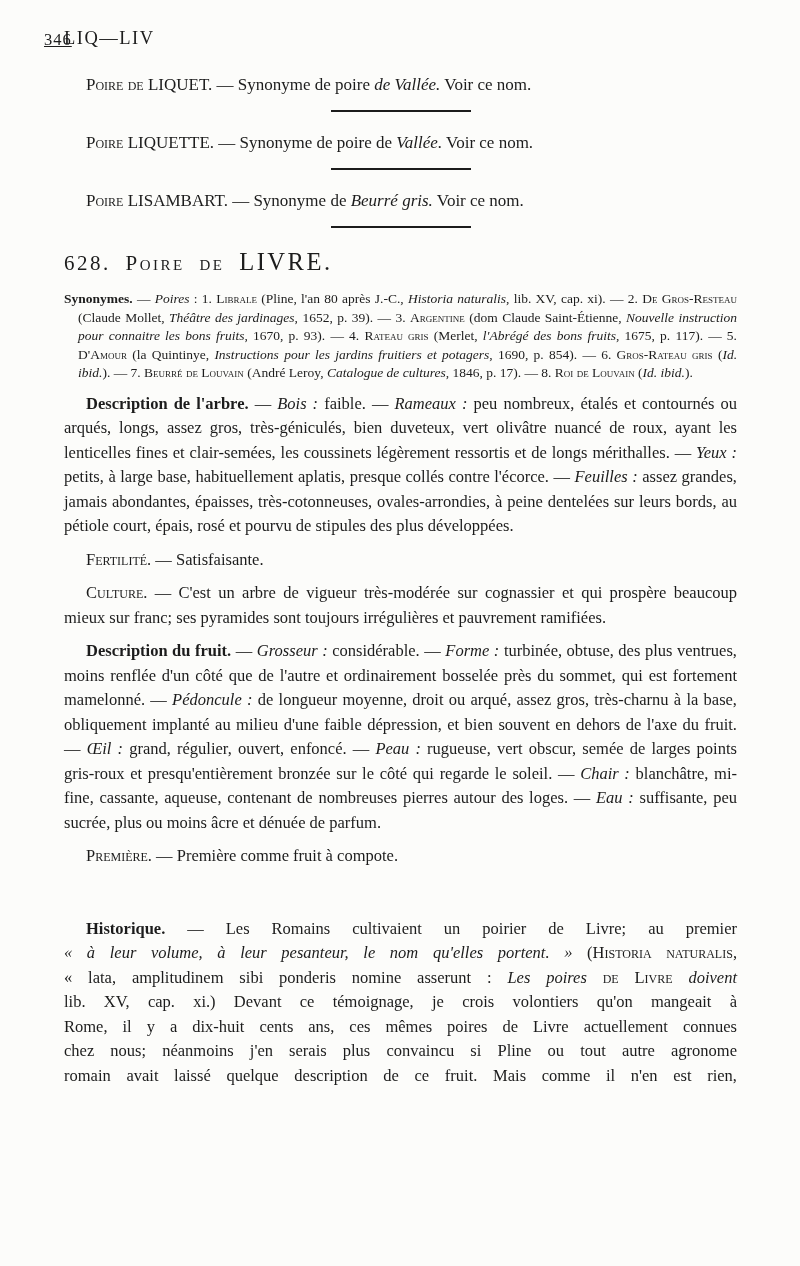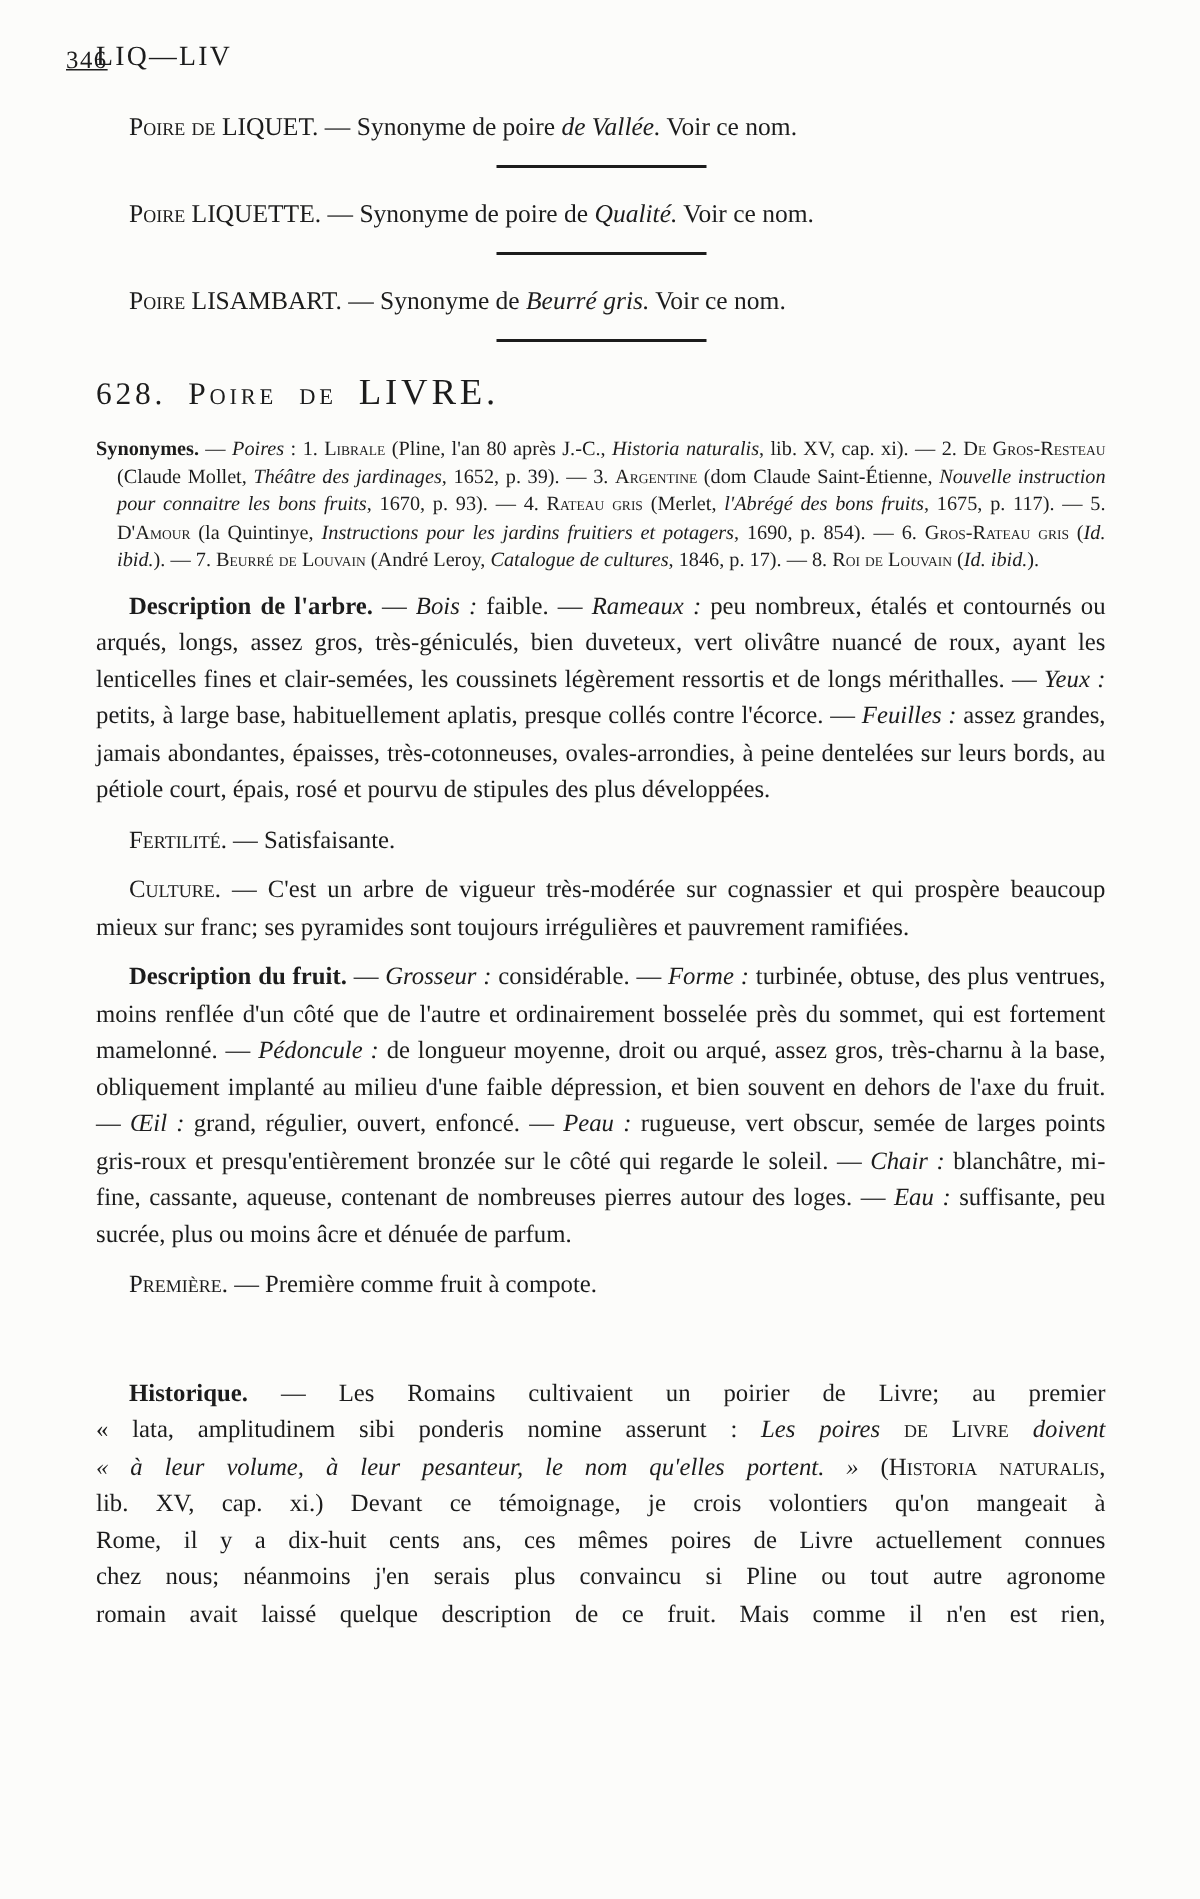--- a/index.html
+++ b/index.html
@@ -105,21 +105,21 @@
 <div class="page">
 
   <div class="running-header">
     <span class="page-number">346</span>
     <div class="running-head">LIQ—LIV</div>
   </div>
 
   <p class="entry"><span class="s-sc">Poire de </span><span>LIQUET.</span><span> — Synonyme de poire </span><span class="s-i">de Vallée.</span><span> Voir ce nom.</span></p>
   <hr class="separator">
 
-  <p class="entry"><span class="s-sc">Poire </span><span>LIQUETTE.</span><span> — Synonyme de poire de </span><span class="s-i">Qualité.</span><span> Voir ce nom.</span></p>
+  <p class="entry"><span class="s-sc">Poire </span><span>LIQUETTE.</span><span> — Synonyme de poire de </span><span class="s-i">Vallée.</span><span> Voir ce nom.</span></p>
   <hr class="separator">
 
   <p class="entry"><span class="s-sc">Poire </span><span>LISAMBART.</span><span> — Synonyme de </span><span class="s-i">Beurré gris.</span><span> Voir ce nom.</span></p>
   <hr class="separator">
 
   <h2 class="section-heading"><span>628. </span><span class="s-sc">Poire de </span><span class="s-lg">LIVRE.</span></h2>
 
   <p class="synonymes"><span class="s-b">Synonymes.</span><span> — </span><span class="s-i">Poires</span><span> : 1. </span><span class="s-sc">Librale</span><span> (Pline, l'an 80 après J.-C., </span><span class="s-i">Historia naturalis</span><span>, lib. XV, cap. xi). — 2. </span><span class="s-sc">De Gros-Resteau</span><span> (Claude Mollet, </span><span class="s-i">Théâtre des jardinages</span><span>, 1652, p. 39). — 3. </span><span class="s-sc">Argentine</span><span> (dom Claude Saint-Étienne, </span><span class="s-i">Nouvelle instruction pour connaitre les bons fruits</span><span>, 1670, p. 93). — 4. </span><span class="s-sc">Rateau gris</span><span> (Merlet, </span><span class="s-i">l'Abrégé des bons fruits</span><span>, 1675, p. 117). — 5. </span><span class="s-sc">D'Amour</span><span> (la Quintinye, </span><span class="s-i">Instructions pour les jardins fruitiers et potagers</span><span>, 1690, p. 854). — 6. </span><span class="s-sc">Gros-Rateau gris</span><span> (</span><span class="s-i">Id. ibid.</span><span>). — 7. </span><span class="s-sc">Beurré de Louvain</span><span> (André Leroy, </span><span class="s-i">Catalogue de cultures</span><span>, 1846, p. 17). — 8. </span><span class="s-sc">Roi de Louvain</span><span> (</span><span class="s-i">Id. ibid.</span><span>).</span></p>
 
   <p class="para"><span class="s-b">Description de l'arbre.</span><span> — </span><span class="s-i">Bois :</span><span> faible. — </span><span class="s-i">Rameaux :</span><span> peu nombreux, étalés et contournés ou arqués, longs, assez gros, très-géniculés, bien duveteux, vert olivâtre nuancé de roux, ayant les lenticelles fines et clair-semées, les coussinets légèrement ressortis et de longs mérithalles. — </span><span class="s-i">Yeux :</span><span> petits, à large base, habituellement aplatis, presque collés contre l'écorce. — </span><span class="s-i">Feuilles :</span><span> assez grandes, jamais abondantes, épaisses, très-cotonneuses, ovales-arrondies, à peine dentelées sur leurs bords, au pétiole court, épais, rosé et pourvu de stipules des plus développées.</span></p>
@@ -128,21 +128,21 @@
 
   <p class="para"><span class="s-sc">Culture.</span><span> — C'est un arbre de vigueur très-modérée sur cognassier et qui prospère beaucoup mieux sur franc; ses pyramides sont toujours irrégulières et pauvrement ramifiées.</span></p>
 
   <p class="para"><span class="s-b">Description du fruit.</span><span> — </span><span class="s-i">Grosseur :</span><span> considérable. — </span><span class="s-i">Forme :</span><span> turbinée, obtuse, des plus ventrues, moins renflée d'un côté que de l'autre et ordinairement bosselée près du sommet, qui est fortement mamelonné. — </span><span class="s-i">Pédoncule :</span><span> de longueur moyenne, droit ou arqué, assez gros, très-charnu à la base, obliquement implanté au milieu d'une faible dépression, et bien souvent en dehors de l'axe du fruit. — </span><span class="s-i">Œil :</span><span> grand, régulier, ouvert, enfoncé. — </span><span class="s-i">Peau :</span><span> rugueuse, vert obscur, semée de larges points gris-roux et presqu'entièrement bronzée sur le côté qui regarde le soleil. — </span><span class="s-i">Chair :</span><span> blanchâtre, mi-fine, cassante, aqueuse, contenant de nombreuses pierres autour des loges. — </span><span class="s-i">Eau :</span><span> suffisante, peu sucrée, plus ou moins âcre et dénuée de parfum.</span></p>
 
 
   <p class="para"><span class="s-sc">Première.</span><span> — Première comme fruit à compote.</span></p>
 
   <div class="historique">
       <div class="tline"><span class="s-b">Historique.</span><span> — Les Romains cultivaient un poirier de Livre; au premier</span></div>
+      <div class="tline"><span class="s-i">« à leur volume, à leur pesanteur, le nom qu'elles portent. »</span><span> (</span><span class="s-sc">Historia naturalis</span><span>,</span></div>
       <div class="tline"><span>« lata, amplitudinem sibi ponderis nomine asserunt : </span><span class="s-i">Les poires </span><span class="s-sc">de Livre</span><span class="s-i"> doivent</span></div>
-      <div class="tline"><span class="s-i">« à leur volume, à leur pesanteur, le nom qu'elles portent. »</span><span> (</span><span class="s-sc">Historia naturalis</span><span>,</span></div>
       <div class="tline"><span>lib. XV, cap. xi.) Devant ce témoignage, je crois volontiers qu'on mangeait à</span></div>
       <div class="tline"><span>Rome, il y a dix-huit cents ans, ces mêmes poires de Livre actuellement connues</span></div>
       <div class="tline"><span>chez nous; néanmoins j'en serais plus convaincu si Pline ou tout autre agronome</span></div>
       <div class="tline"><span>romain avait laissé quelque description de ce fruit. Mais comme il n'en est rien,</span></div>
     </div>
 
 </div>
 
 </body></html>

